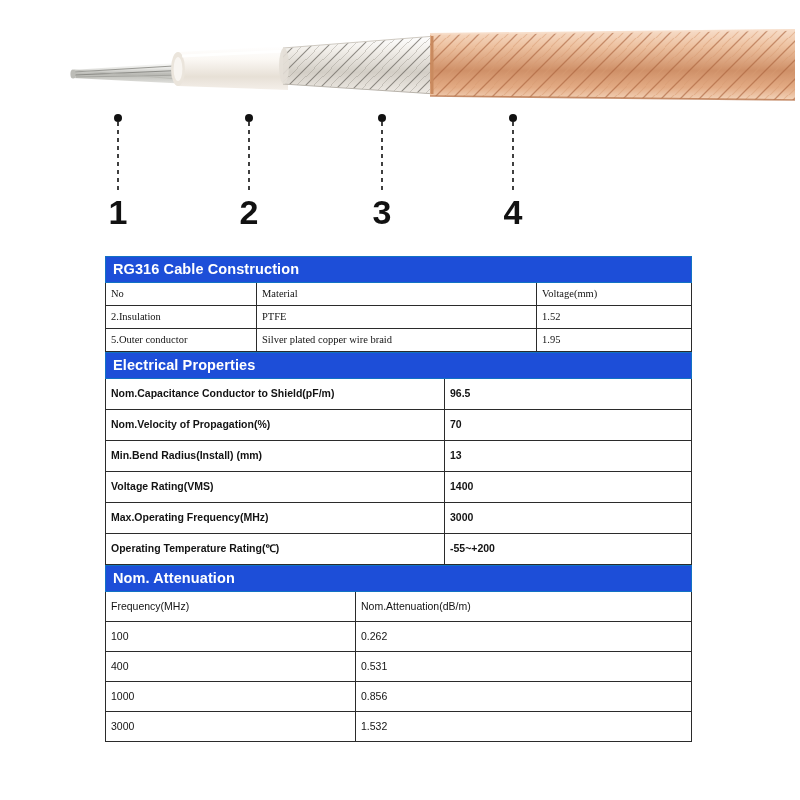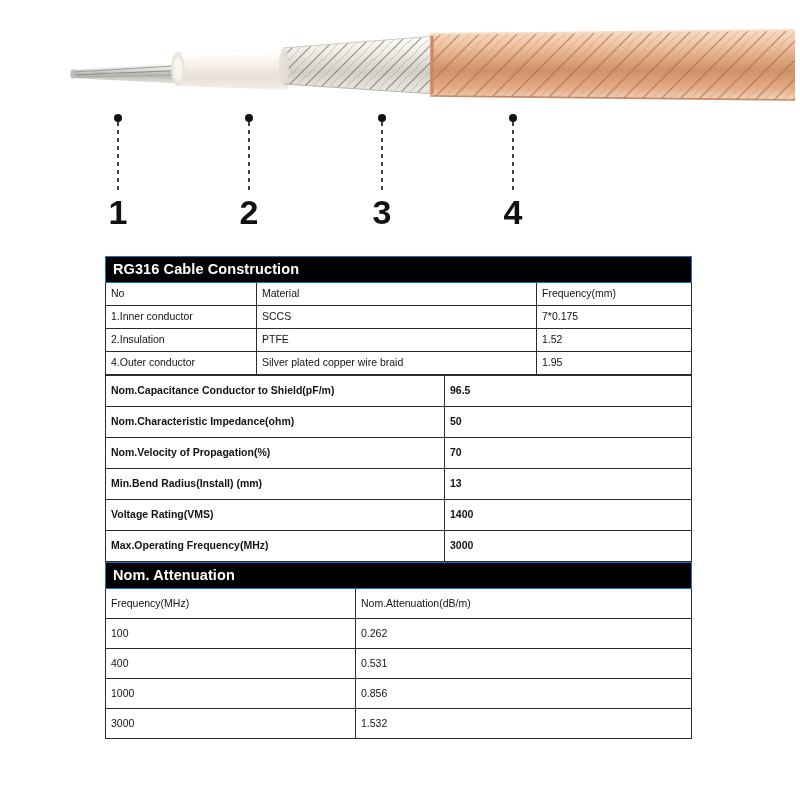--- a/index.html
+++ b/index.html
@@ -40,30 +40,30 @@
   }
   table.spec td {
     border: 1px solid #2b2b2b;
     padding: 0 5px;
     vertical-align: middle;
     white-space: nowrap;
     overflow: hidden;
     line-height: 1.1;
   }
   tr.section-head td {
-    background: #000000;
+    background: #1d4ed8;
     border-color: #1272C4;
     color: #ffffff;
     font-size: 14.5px;
     font-weight: bold;
     letter-spacing: .1px;
     height: 25px;
     padding-left: 7px;
   }
-  tr.r-construct td { height: 22px; }
+  tr.r-construct td { height: 22px; font-family: Liberation Serif, serif; }
   tr.r-electrical td { height: 30px; font-weight: bold; }
   tr.r-atten td { height: 29px; }
   td.indent { padding-left: 13px; margin-left: 39px; }
 </style>
 </head>
 <body>
 
 <div id="cable-figure">
   <svg id="cable-svg" width="800" height="240" viewBox="0 0 800 240">
     <defs>
@@ -179,69 +179,67 @@
         <col style="width:280px">
         <col>
       </colgroup>
     <tbody>
       <tr class="section-head">
         <td colspan="3">RG316 Cable Construction</td>
       </tr>
       <tr class="r-construct">
         <td>No</td>
         <td>Material</td>
-        <td>Frequency(mm)</td>
-      </tr>
-      <tr class="r-construct">
-        <td>1.Inner conductor</td>
-        <td>SCCS</td>
-        <td>7*0.175</td>
+        <td>Voltage(mm)</td>
       </tr>
       <tr class="r-construct">
         <td>2.Insulation</td>
         <td>PTFE</td>
         <td>1.52</td>
       </tr>
       <tr class="r-construct">
-        <td>4.Outer conductor</td>
+        <td>5.Outer conductor</td>
         <td>Silver plated copper wire braid</td>
         <td>1.95</td>
       </tr>
     </tbody>
   </table>
 
   <table class="spec">
     <colgroup>
         <col style="width:339px">
         <col>
       </colgroup>
     <tbody>
+      <tr class="section-head">
+        <td colspan="2">Electrical Properties</td>
+      </tr>
       <tr class="r-electrical">
         <td>Nom.Capacitance Conductor to Shield(pF/m)</td>
         <td>96.5</td>
       </tr>
       <tr class="r-electrical">
-        <td>Nom.Characteristic Impedance(ohm)</td>
-        <td>50</td>
-      </tr>
-      <tr class="r-electrical">
         <td>Nom.Velocity of Propagation(%)</td>
         <td>70</td>
       </tr>
       <tr class="r-electrical">
         <td>Min.Bend Radius(Install) (mm)</td>
         <td>13</td>
       </tr>
       <tr class="r-electrical">
         <td>Voltage Rating(VMS)</td>
         <td>1400</td>
       </tr>
       <tr class="r-electrical">
         <td>Max.Operating Frequency(MHz)</td>
         <td>3000</td>
+      </tr>
+      <tr class="r-electrical">
+        <td>Operating Temperature Rating(℃)</td>
+        <td>-55~+200</td>
       </tr>
     </tbody>
   </table>
 
   <table class="spec">
     <colgroup>
         <col style="width:250px">
         <col>
       </colgroup>
     <tbody>

